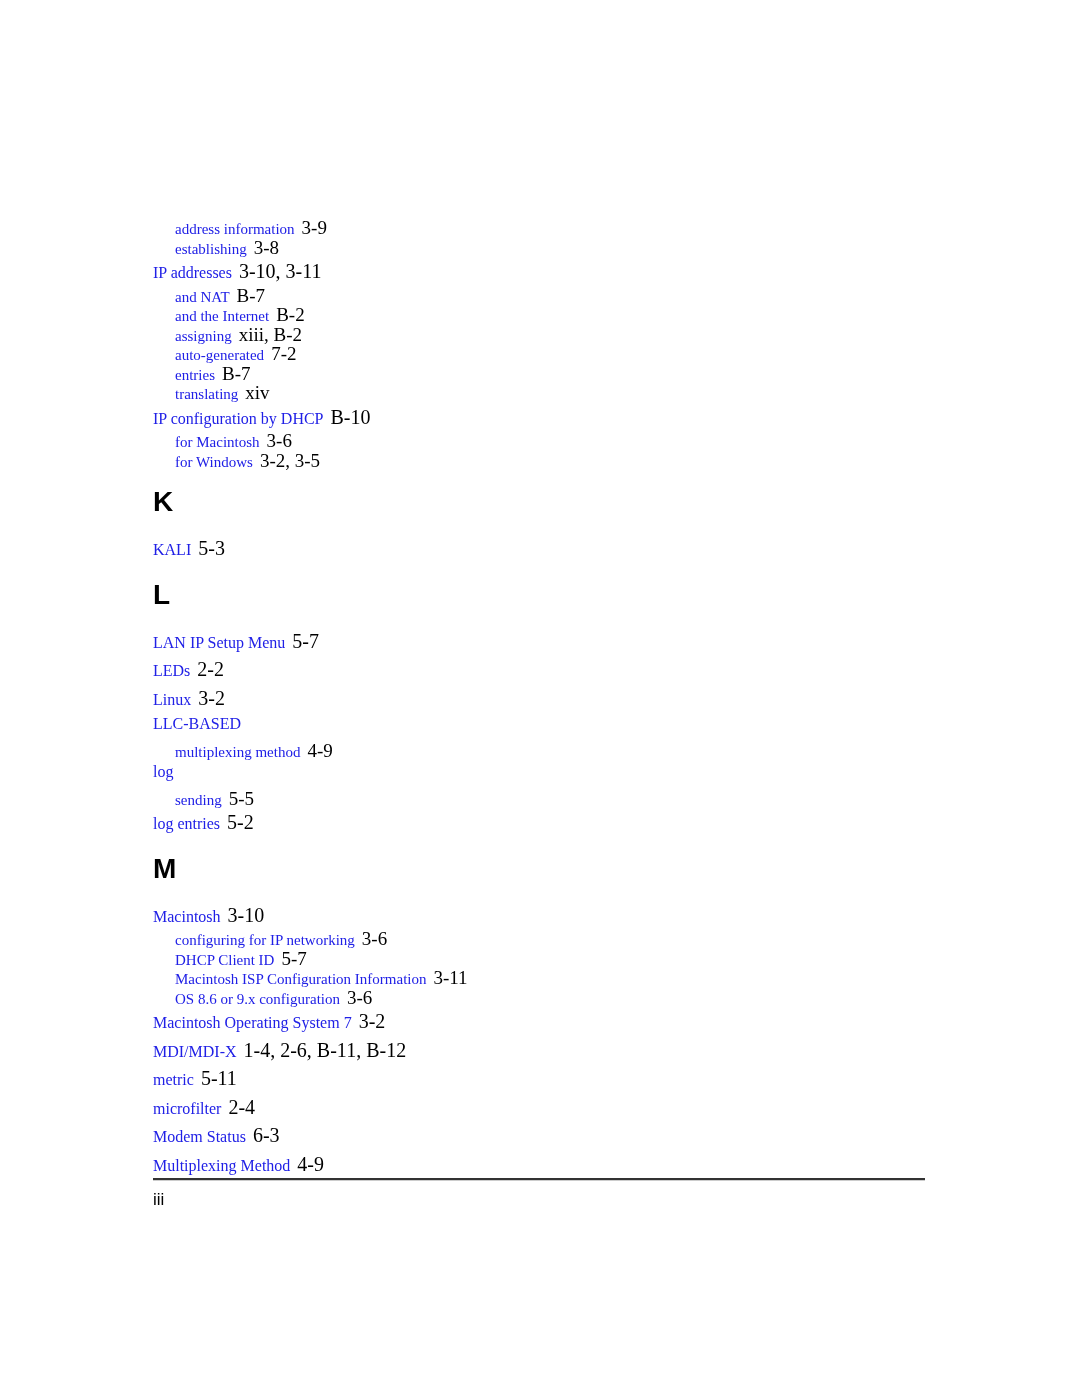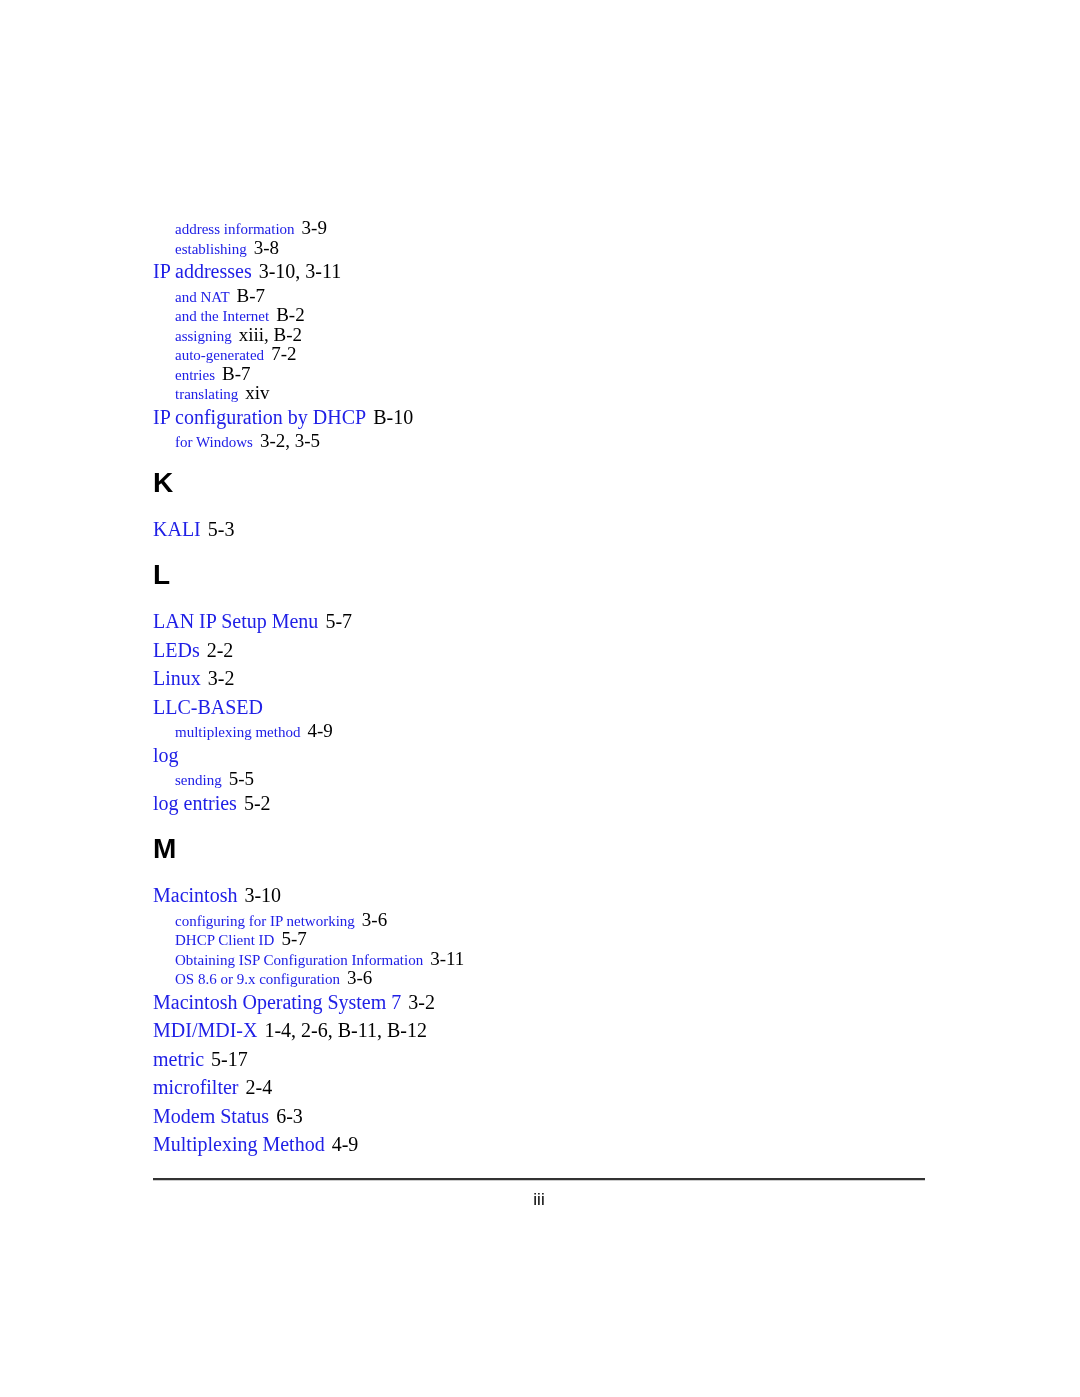--- a/index.html
+++ b/index.html
@@ -27,21 +27,21 @@
   .entry {
     display: block;
     white-space: nowrap;
     line-height: 1.0;
     margin: 0;
     padding: 0;
   }
   .entry .term {
     color: #2020e6;
     font-family: "Liberation Serif", "DejaVu Serif", serif;
-    font-size: 20px;
+    font-size: 16px;
   }
   .entry .pages {
     color: #000000;
     font-family: "Liberation Serif", "DejaVu Serif", serif;
     font-size: 20px;
     margin-left: 7px;
   }
   .entry.level-0 {
     margin-left: 0px;
     height: 24.5px;
@@ -80,21 +80,21 @@
     width: 772px;
   }
   .footer-rule {
     width: 100%;
     height: 0;
     border-top: 2px solid #333333;
     border-bottom: 1px solid #cccccc;
   }
   .footer-page-number {
     margin-top: 10px;
-    text-align: center;
+    text-align: left;
     font-family: "Liberation Sans", "DejaVu Sans", sans-serif;
     font-size: 17px;
     color: #000000;
     line-height: 1;
   }
 </style>
 </head>
 <body>
 
 <div class="page">
@@ -103,41 +103,42 @@
       <div class="entry level-1 tight"><span class="term">address information</span><span class="pages">3-9</span></div>
       <div class="entry level-1 tight"><span class="term">establishing</span><span class="pages">3-8</span></div>
       <div class="entry level-0"><span class="term">IP addresses</span><span class="pages">3-10, 3-11</span></div>
       <div class="entry level-1 tight"><span class="term">and NAT</span><span class="pages">B-7</span></div>
       <div class="entry level-1 tight"><span class="term">and the Internet</span><span class="pages">B-2</span></div>
       <div class="entry level-1 tight"><span class="term">assigning</span><span class="pages">xiii, B-2</span></div>
       <div class="entry level-1 tight"><span class="term">auto-generated</span><span class="pages">7-2</span></div>
       <div class="entry level-1 tight"><span class="term">entries</span><span class="pages">B-7</span></div>
       <div class="entry level-1 tight"><span class="term">translating</span><span class="pages">xiv</span></div>
       <div class="entry level-0"><span class="term">IP configuration by DHCP</span><span class="pages">B-10</span></div>
+      <div class="entry level-1 tight"><span class="term">for Macintosh</span><span class="pages">3-6</span></div>
       <div class="entry level-1 tight"><span class="term">for Windows</span><span class="pages">3-2, 3-5</span></div>
       <div class="section-letter">K</div>
       <div class="entry level-0"><span class="term">KALI</span><span class="pages">5-3</span></div>
       <div class="section-letter">L</div>
       <div class="entry level-0"><span class="term">LAN IP Setup Menu</span><span class="pages">5-7</span></div>
       <div class="entry level-0"><span class="term">LEDs</span><span class="pages">2-2</span></div>
       <div class="entry level-0"><span class="term">Linux</span><span class="pages">3-2</span></div>
       <div class="entry level-0"><span class="term">LLC-BASED</span></div>
       <div class="entry level-1"><span class="term">multiplexing method</span><span class="pages">4-9</span></div>
       <div class="entry level-0"><span class="term">log</span></div>
       <div class="entry level-1"><span class="term">sending</span><span class="pages">5-5</span></div>
       <div class="entry level-0"><span class="term">log entries</span><span class="pages">5-2</span></div>
       <div class="section-letter">M</div>
       <div class="entry level-0"><span class="term">Macintosh</span><span class="pages">3-10</span></div>
       <div class="entry level-1"><span class="term">configuring for IP networking</span><span class="pages">3-6</span></div>
       <div class="entry level-1"><span class="term">DHCP Client ID</span><span class="pages">5-7</span></div>
-      <div class="entry level-1"><span class="term">Obtaining ISP Configuration Information</span><span class="pages">3-11</span></div>
+      <div class="entry level-1"><span class="term">Macintosh ISP Configuration Information</span><span class="pages">3-11</span></div>
       <div class="entry level-1"><span class="term">OS 8.6 or 9.x configuration</span><span class="pages">3-6</span></div>
       <div class="entry level-0"><span class="term">Macintosh Operating System 7</span><span class="pages">3-2</span></div>
       <div class="entry level-0"><span class="term">MDI/MDI-X</span><span class="pages">1-4, 2-6, B-11, B-12</span></div>
-      <div class="entry level-0"><span class="term">metric</span><span class="pages">5-17</span></div>
+      <div class="entry level-0"><span class="term">metric</span><span class="pages">5-11</span></div>
       <div class="entry level-0"><span class="term">microfilter</span><span class="pages">2-4</span></div>
       <div class="entry level-0"><span class="term">Modem Status</span><span class="pages">6-3</span></div>
       <div class="entry level-0"><span class="term">Multiplexing Method</span><span class="pages">4-9</span></div>
     </div>
 
   <div class="footer">
     <div class="footer-rule"></div>
     <div class="footer-page-number">iii</div>
   </div>
 

